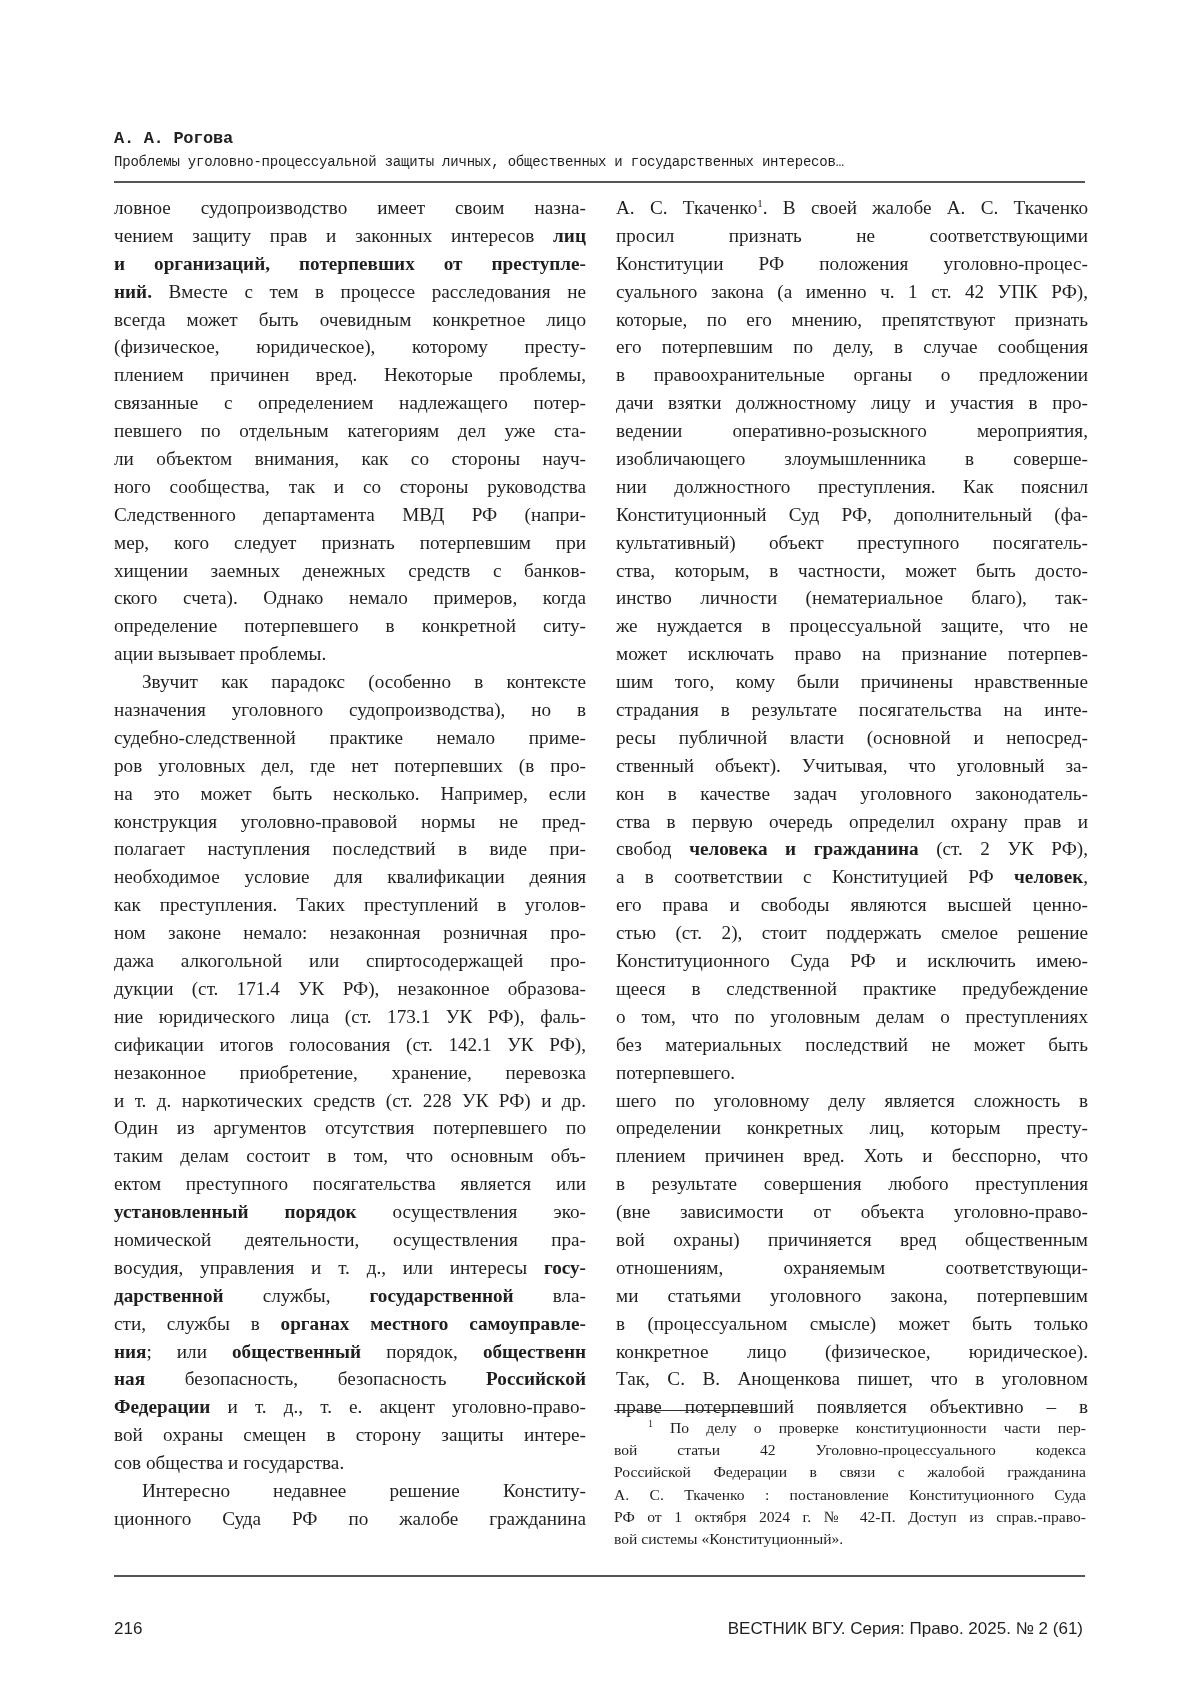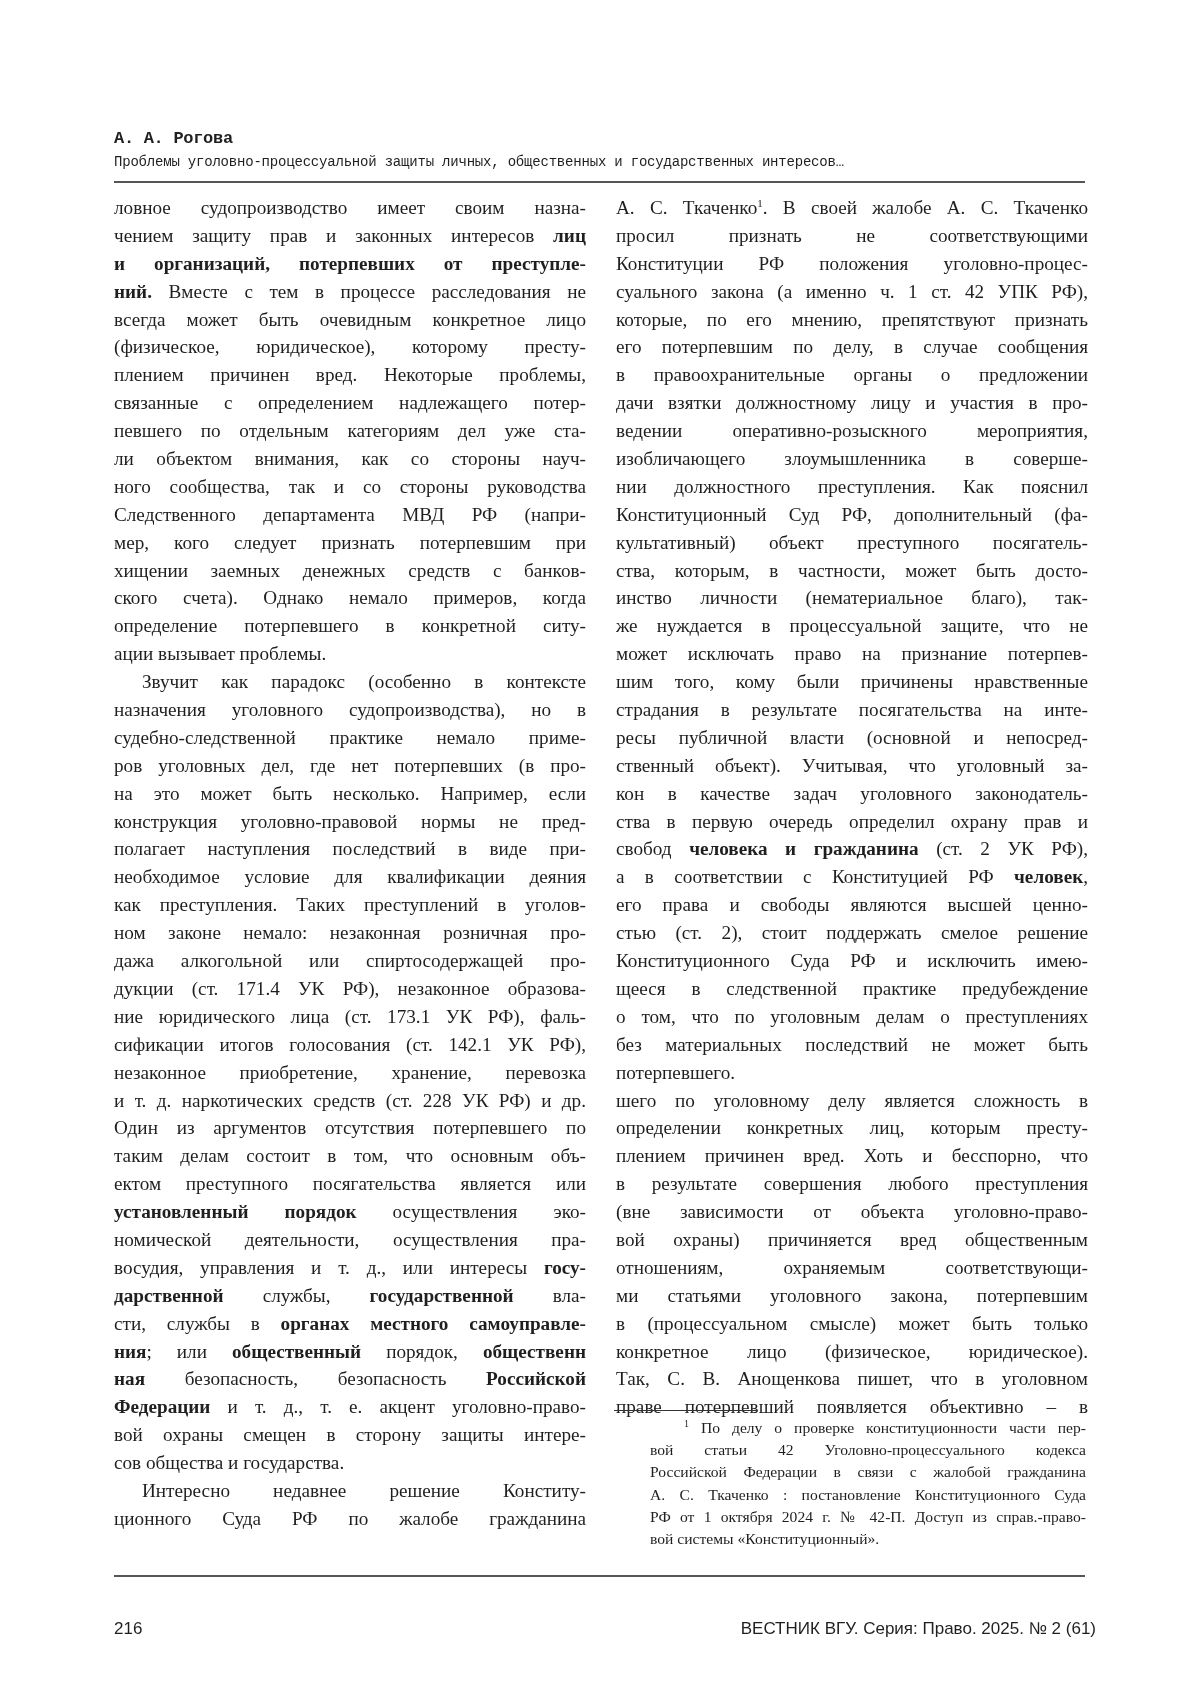--- a/index.html
+++ b/index.html
@@ -11,27 +11,27 @@
   .col { position:absolute; top:194px; width:472px; font-family:"Liberation Serif","DejaVu Serif",serif; font-size:19.2px; }
   .col.left { left:114px; }
   .col.right { left:616px; }
   .ln { display:block; height:27.9px; line-height:27.9px; text-align:justify; text-align-last:justify; white-space:nowrap; overflow:visible; }
   .ln.last { text-align-last:left; }
   .ln.indent { text-indent:28px; }
   .ln b { font-weight:bold; }
   .ln sup { font-size:11px; vertical-align:7px; line-height:0; }
   .fn-rule { position:absolute; left:614px; top:1410px; width:142px; height:1px; background:#333; }
   .fn { position:absolute; left:614px; top:1417px; width:472px; font-family:"Liberation Serif","DejaVu Serif",serif; font-size:15.6px; }
-  .fn .ln { height:22.2px; line-height:22.2px;margin-left:36px; }
+  .fn .ln { height:22.2px; line-height:22.2px; }
   .fn .ln.indent { text-indent:34px; }
   .fn sup { font-size:10px; vertical-align:6px; }
   .rule-bot { position:absolute; left:114px; top:1575px; width:971px; height:2px; background:#555; }
   .ftr { position:absolute; top:1580px; font-family:"Liberation Sans","DejaVu Sans",sans-serif; font-size:17px; line-height:24px;margin-top:37px; }
   .ftr.pg { left:114px; }
-  .ftr.jr { right:104px; }
+  .ftr.jr { right:117px; }
 </style>
 </head>
 <body>
 
 <div class="hdr">
   <div class="author">А. А. Рогова</div>
   <div class="title">Проблемы уголовно-процессуальной защиты личных, общественных и государственных интересов…</div>
 </div>
 <div class="rule-top"></div>
 

